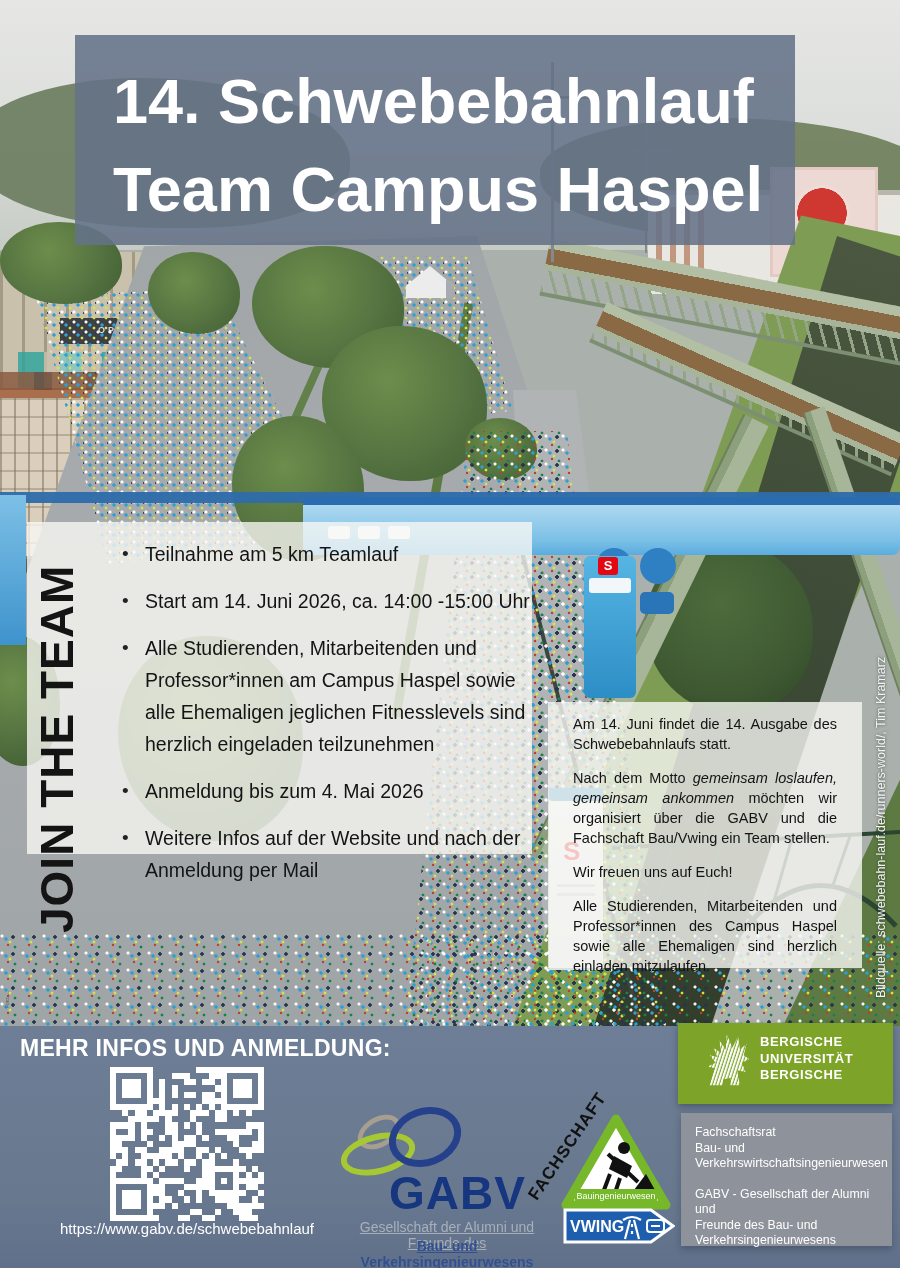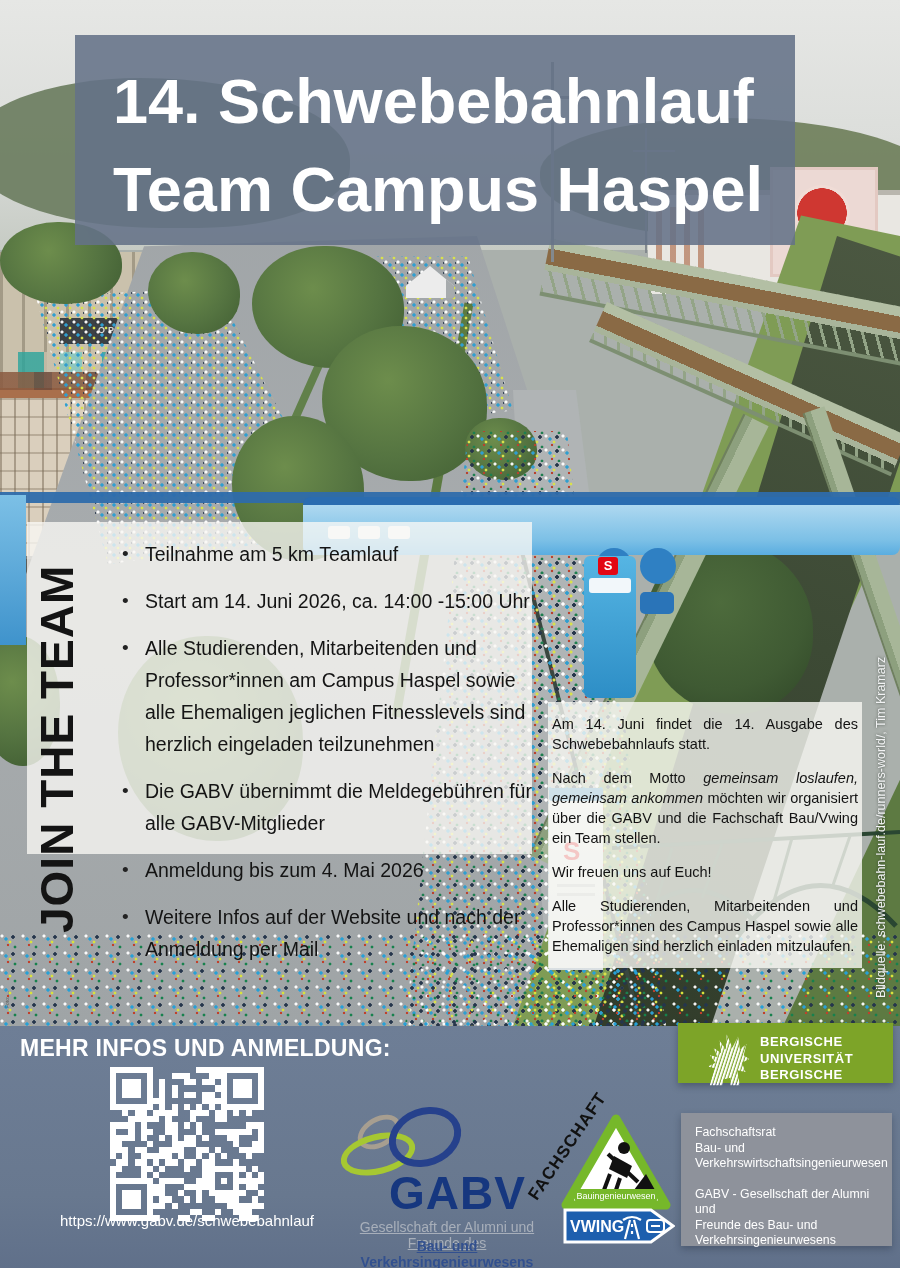--- a/index.html
+++ b/index.html
@@ -80,46 +80,46 @@
   
   .title-box { left:75px; top:35px; width:720px; height:210px; background:rgba(100,114,136,.88);
       color:#fff; font-weight:bold; font-size:63px; line-height:88px; padding:22px 0 0 38px; letter-spacing:0; }
   .left-box { left:27px; top:522px; width:505px; height:332px; background:rgba(250,249,245,.78); }
   .join-banner { position:absolute; left:30px; top:530px; height:438px; writing-mode:vertical-rl; transform:rotate(180deg);
       font-size:46px; font-weight:bold; color:#141414; letter-spacing:1px; text-align:center; }
   .bullets { position:absolute; left:118px; top:16px; width:400px; list-style:none; }
   .bullets li { position:relative; font-size:19.5px; line-height:32px; color:#141414; margin-bottom:15px; white-space:pre-line; }
   .bullets li::before { content:"•"; position:absolute; left:-23px; top:0; font-size:19px; color:#222; }
   .right-box { left:548px; top:702px; width:314px; height:266px; background:rgba(248,247,243,.80);
-      padding:12px 4px; color:#131313; font-size:14.5px; line-height:20px; text-align:justify; }
+      padding:12px 25px; color:#131313; font-size:14.5px; line-height:20px; text-align:justify; }
   .right-box p { margin-bottom:14px; }
   .right-box p:last-child { margin-bottom:0; }
   .credit-right { position:absolute; left:874px; top:562px; height:436px; writing-mode:vertical-rl; transform:rotate(180deg);
       color:#f2f3f4; font-size:12.5px; text-align:left; text-shadow:0 0 3px rgba(40,50,40,.8); white-space:nowrap; }
   .credit-left { position:absolute; left:4px; top:928px; height:80px; writing-mode:vertical-rl; transform:rotate(180deg);
       color:#5a5a58; font-size:5px; white-space:nowrap; }
 
   
   .footer { left:0; top:1026px; width:900px; height:242px; background:linear-gradient(180deg,#6e7e96 0%,#68788f 70%,#60708a 100%); }
   .f-heading { position:absolute; left:20px; top:9px; color:#fff; font-weight:bold; font-size:23px; letter-spacing:.3px; }
   .qr { position:absolute; left:110px; top:41px; width:154px; height:154px; display:grid;
       grid-template-columns:repeat(25,1fr); grid-template-rows:repeat(25,1fr); }
   .qr div.on { background:#fff; }
-  .f-url { position:absolute; left:37px; top:186px; width:300px; text-align:center; color:#fff; font-size:15px; }
+  .f-url { position:absolute; left:37px; top:194px; width:300px; text-align:center; color:#fff; font-size:15px; }
   
   .ell { position:absolute; border-radius:50%; background:transparent; }
   .gabv-word { position:absolute; left:389px; top:140px; font-size:46px; font-weight:bold; color:#16377f; letter-spacing:1px; }
   .gabv-tag { position:absolute; left:352px; width:190px; text-align:center; font-size:14px;text-decoration:underline; }
   
   .fs-arc { position:absolute; left:541px; top:158px; transform:rotate(-56deg); transform-origin:left bottom;
       font-size:17px; font-weight:bold; color:#111; letter-spacing:1px; }
   .fs-tri { position:absolute; left:558px; top:86px; }
   .vwing { position:absolute; left:563px; top:182px; }
   
-  .uni-box { position:absolute; left:678px; top:-3px; width:215px; height:60px; background:#7da428;
+  .uni-box { position:absolute; left:678px; top:-3px; width:215px; height:81px; background:#7da428;
       box-shadow:0 3px 7px rgba(20,30,45,.35); }
   .uni-lion { position:absolute; left:16px; top:4px; width:58px; height:62px; }
   .uni-text { position:absolute; left:82px; top:11px; color:#fff; font-weight:bold; font-size:13px; line-height:16.5px; letter-spacing:.6px; }
   .council { position:absolute; left:681px; top:87px; width:211px; height:133px; background:#8e929b;
       box-shadow:0 3px 7px rgba(20,30,45,.3); color:#fff; font-size:12.3px; line-height:15.5px; padding:12px 0 0 14px; }
   .council .gap { height:15px; }
 </style>
 </head>
 <body>
 
@@ -220,22 +220,20 @@
   </div>
 
   <div class="abs left-box">
     <ul class="bullets">
       <li>Teilnahme am 5 km Teamlauf</li>
       <li>Start am 14. Juni 2026, ca. 14:00 -15:00 Uhr</li>
       <li>Alle Studierenden, Mitarbeitenden  und
 Professor*innen am Campus Haspel sowie
 alle Ehemaligen jeglichen Fitnesslevels sind
 herzlich eingeladen teilzunehmen</li>
-      <li>Die GABV übernimmt die Meldegebühren für
-alle GABV-Mitglieder</li>
       <li>Anmeldung bis zum 4. Mai 2026</li>
       <li>Weitere Infos auf der Website und nach der
 Anmeldung per Mail</li>
     </ul>
   </div>
   <div class="join-banner">JOIN THE TEAM</div>
 
   <div class="abs right-box">
     <p>Am 14. Juni findet die 14. Ausgabe des Schwebebahnlaufs statt.</p>
     <p><span>Nach dem Motto </span><i>gemeinsam loslaufen, gemeinsam ankommen</i><span> möchten wir organisiert über die GABV und die Fachschaft Bau/Vwing ein Team stellen.</span></p>

